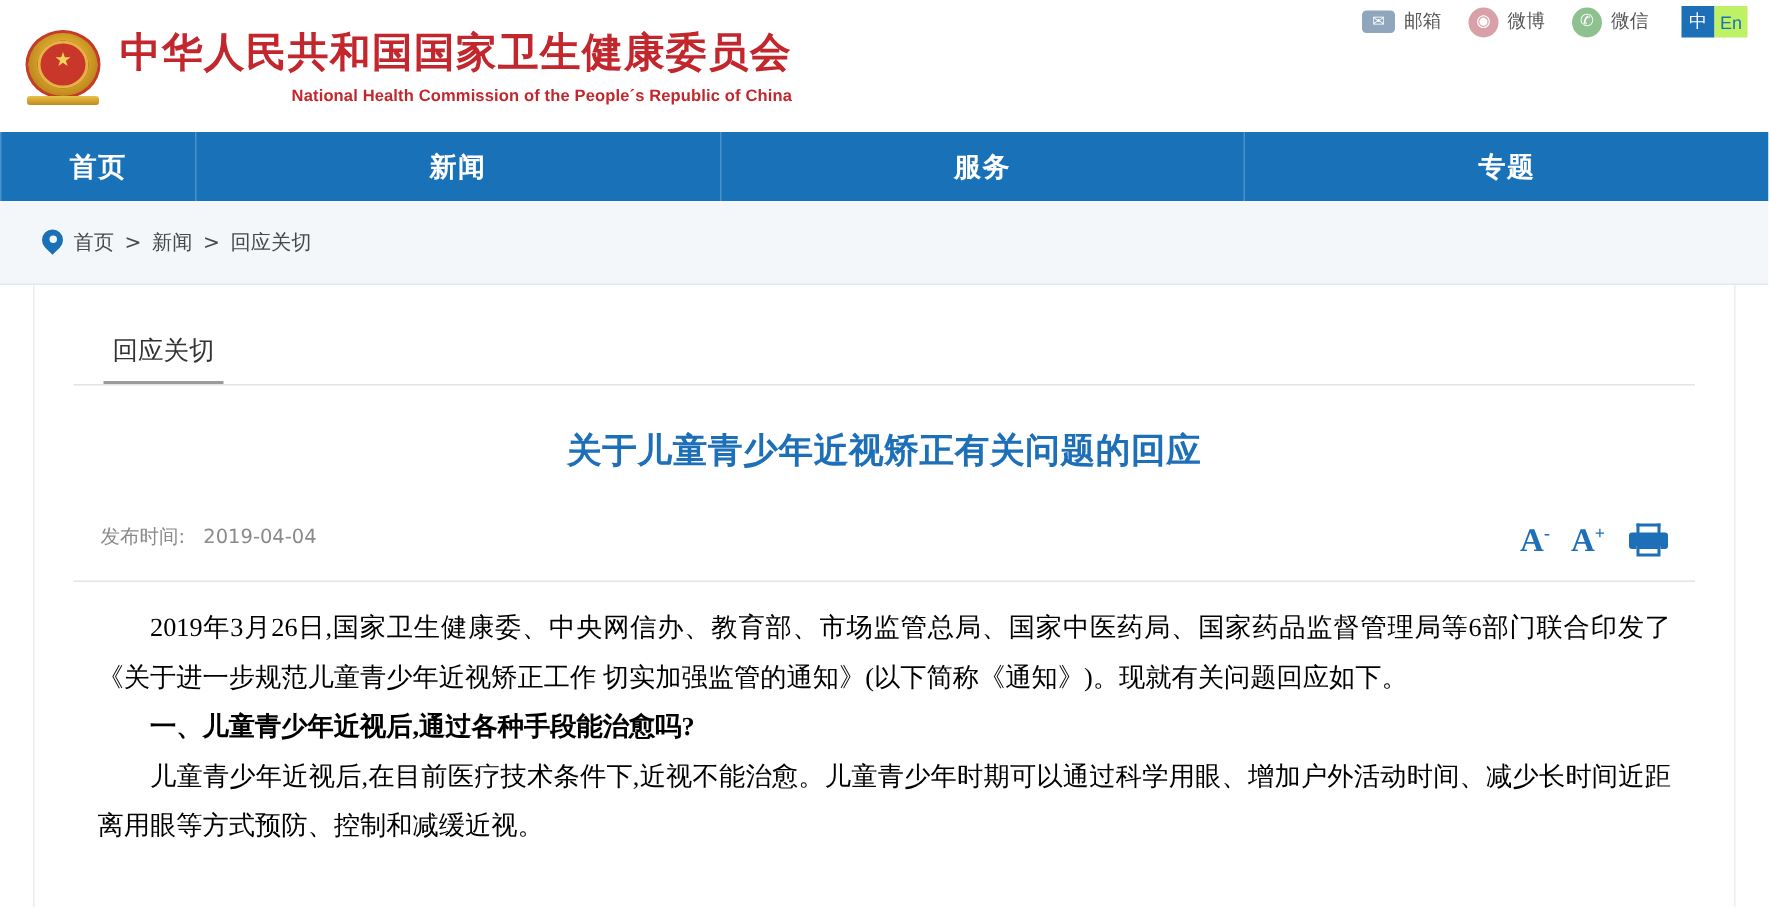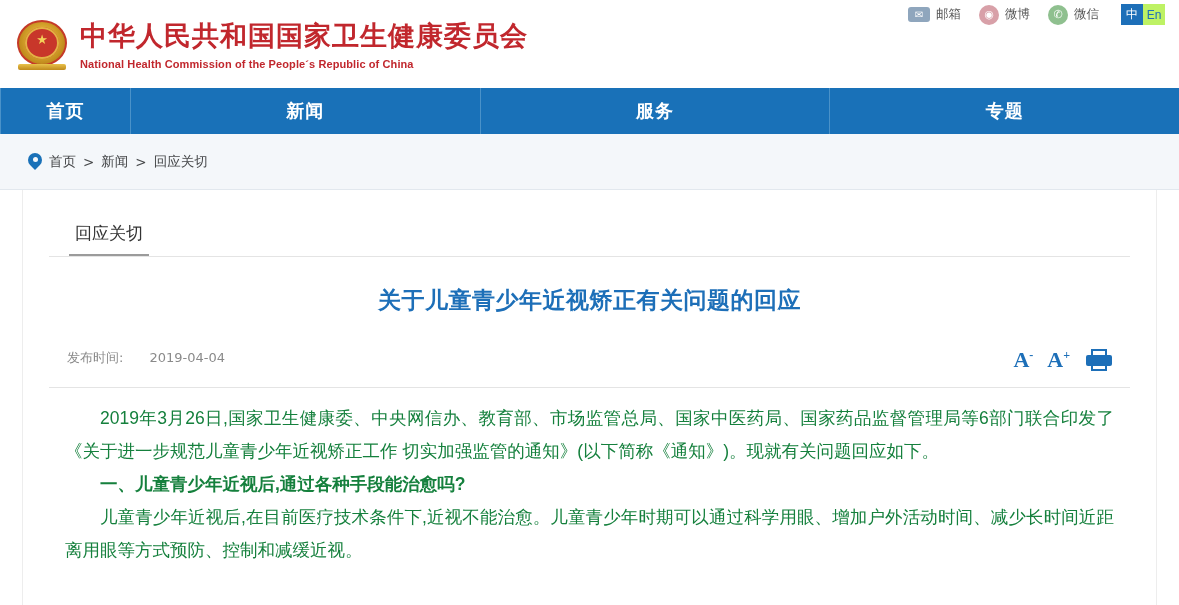--- a/index.html
+++ b/index.html
@@ -43,21 +43,21 @@
     position: absolute; left: 50%; top: 17px;
     transform: translateX(-50%);
     color: #f4d259; font-size: 13px; line-height: 13px;
   }
   .emblem .bar {
     position: absolute; left: 4px; bottom: 2px;
     width: 48px; height: 6px;
     background: linear-gradient(#e8c14a, #c08a1c);
     border-radius: 2px;
   }
-  .title-block { display: flex; flex-direction: column; justify-content: center; }
+  .title-block { display: flex; flex-direction: column; justify-content: center; text-align: right; }
   .title-cn {
     color: #c1272d;
     font-size: 27px;
     font-weight: bold;
     letter-spacing: 1px;
     font-family: "DejaVu Sans", "Liberation Sans", sans-serif;
     line-height: 34px;
   }
   .title-en {
     color: #c1272d;
@@ -179,21 +179,21 @@
     display: flex; align-items: center; justify-content: space-between;
     margin-top: 28px;
     padding: 0 18px 0 18px;
     border-bottom: 1px solid #e4e4e4;
     padding-bottom: 16px;
   }
   .pubdate {
     color: #8a8a8a; font-size: 13px;
     font-family: "DejaVu Sans", "Liberation Sans", sans-serif;
   }
-  .pubdate .val { margin-left: 22px; }
+  .pubdate .val { margin-left: 8px; }
   .meta-tools { display: flex; align-items: flex-end; gap: 14px; }
   .fs-btn {
     color: #1d6fb8; font-weight: bold; font-size: 22px;
     cursor: pointer; line-height: 22px;
     font-family: "Liberation Serif", serif;
   }
   .fs-btn sup, .fs-btn sub { font-size: 12px; font-weight: bold; }
   .print-ico {
     width: 26px; height: 22px; position: relative; cursor: pointer; margin-left: 2px;
   }
@@ -206,24 +206,24 @@
     border: 2px solid #1d6fb8; border-bottom: none; background: #fff;
   }
   .print-ico .out {
     position: absolute; left: 5px; bottom: 0; width: 16px; height: 7px;
     border: 2px solid #1d6fb8; background: #fff;
   }
 
   .art-body {
     margin-top: 14px;
     padding: 0 16px;
-    color: #15803d;
+    color: #000000;
     font-size: 17.5px;
     line-height: 33px;
-    font-family: Liberation Sans, sans-serif;
+    font-family: Liberation Serif, serif;
     text-align: justify;
   }
   .art-body p { text-indent: 2em; margin-bottom: 0; }
   .art-body p.h { font-weight: bold; }
 </style>
 </head>
 <body>
 
 <div class="header">
   <div class="emblem">

